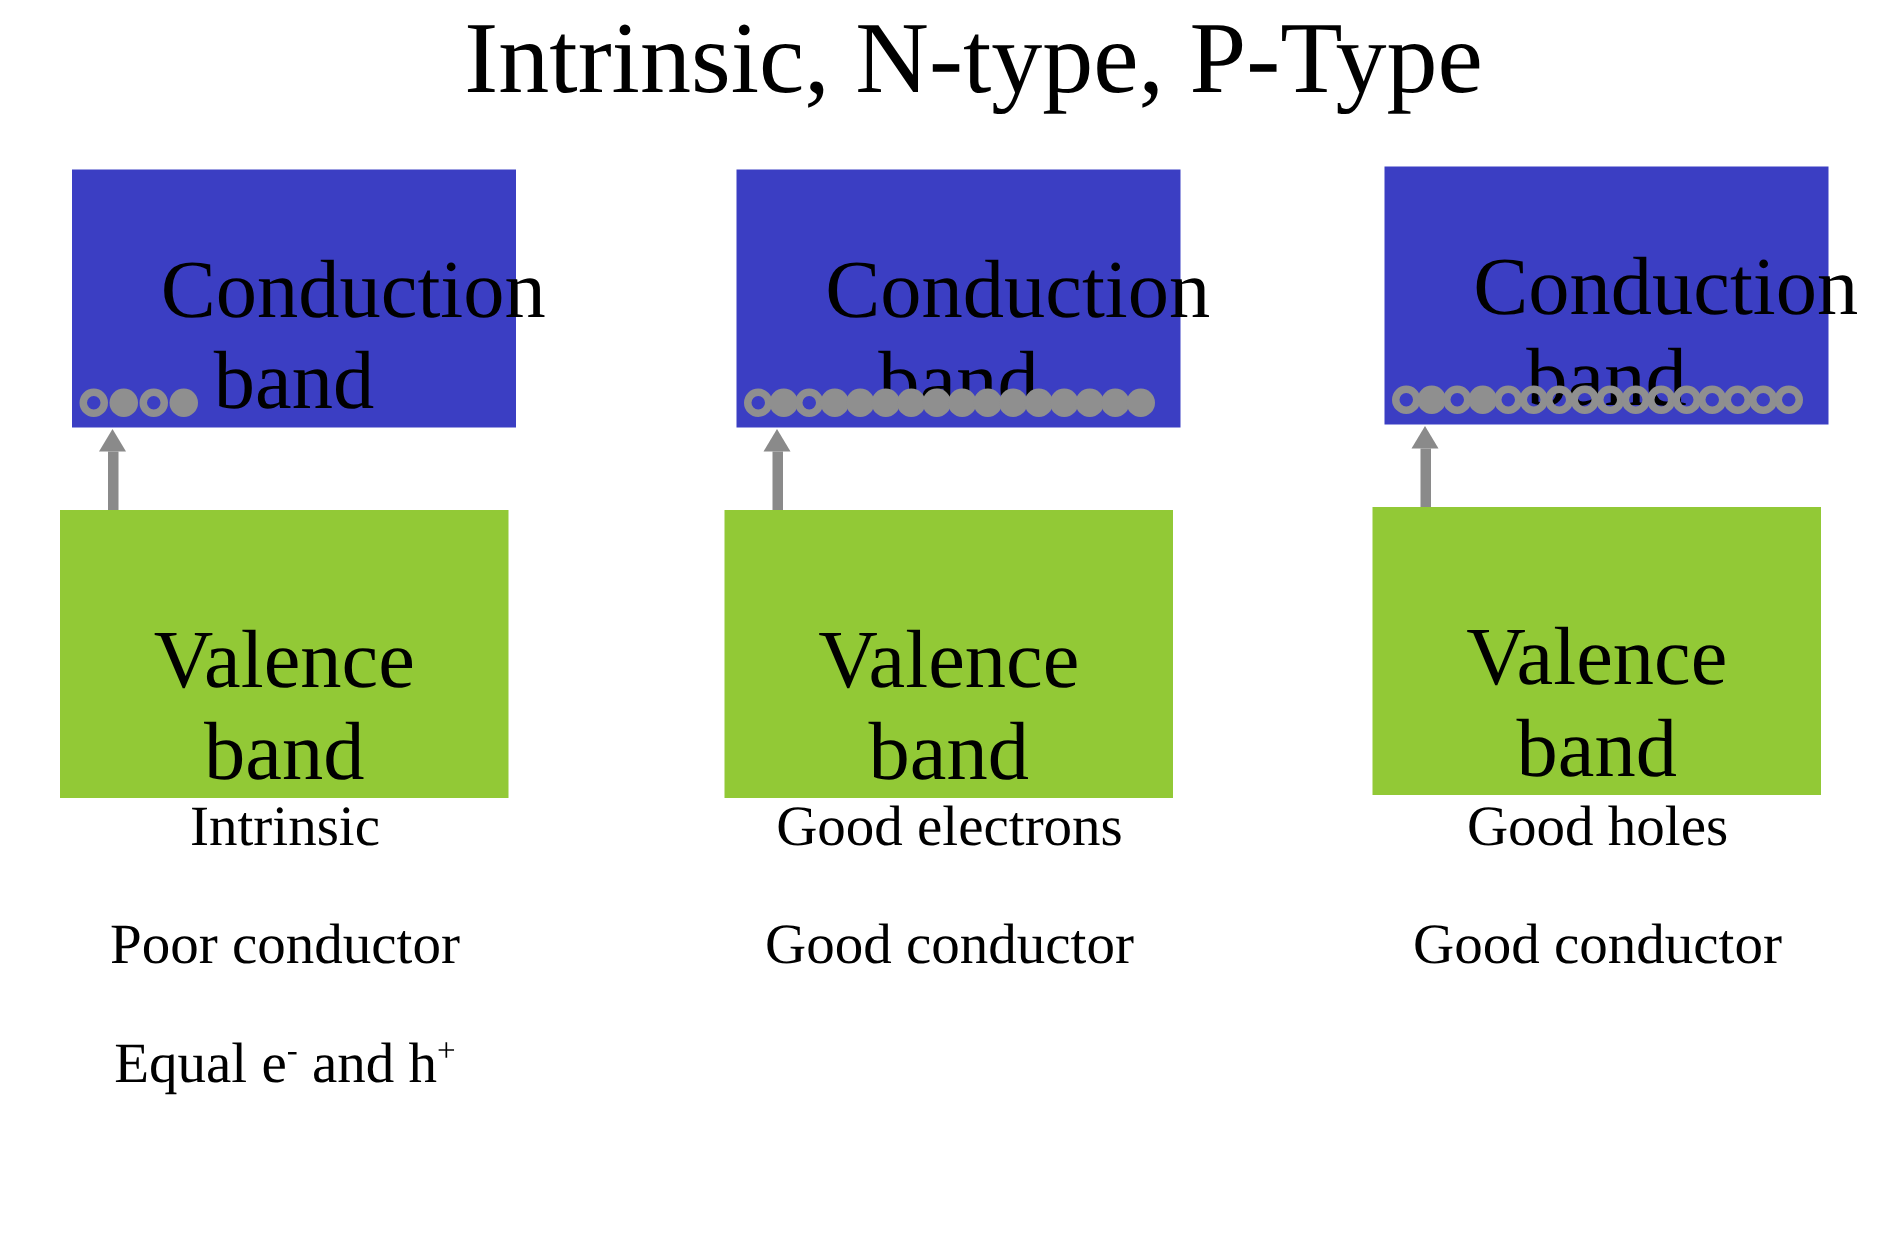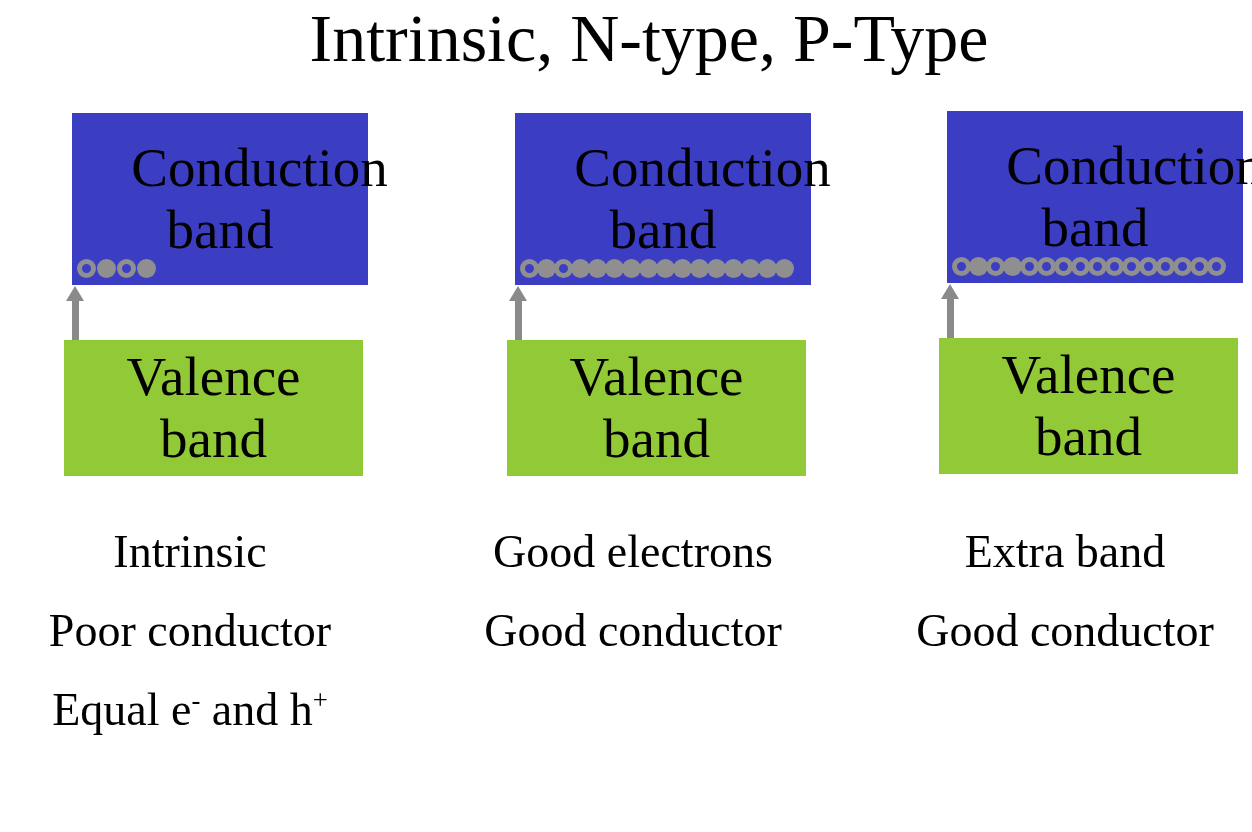--- a/index.html
+++ b/index.html
@@ -14,46 +14,46 @@
     padding-left:46px;box-sizing:border-box;
     text-align:center;font-size:68px;line-height:84px;white-space:pre;
   }
   .column{position:absolute;top:0;width:360px;height:832px}
   .c0{left:10px}
   .c1{left:453px}
   .c2{left:885px}
 
   .band{
     position:absolute;display:flex;flex-direction:column;
-    align-items:center;justify-content:center;
-    font-size:55px;line-height:1.12;text-align:center;margin-left:24px;
+    align-items:center;justify-content:flex-end;
+    font-size:55px;line-height:1.12;text-align:center;
   }
   .band-label{width:60%;text-align:center}
   .conduction{left:38px;top:113px;width:296px;height:172px;background:var(--blue)}
   .c2 .conduction{top:111px}
-  .valence{left:30px;top:340px;width:299px;height:136px;background:var(--green)}
+  .valence{left:30px;top:340px;width:299px;height:192px;background:var(--green)}
   .c2 .valence{top:338px}
 
   .dots{position:absolute;left:5px;bottom:7px;display:flex;align-items:center}
   .dot{width:19px;height:19px;border-radius:50%;box-sizing:border-box;flex:none}
   .dot+.dot{margin-left:-2px}
   .c0 .dot+.dot{margin-left:1px}
   .dot.filled{background:var(--gray)}
   .dot.ring{border:5px solid var(--gray);background:transparent}
 
   .arrow{position:absolute;left:56px;top:286px;width:18px}
   .c2 .arrow{top:284px}
   .arrow .head{
     width:0;height:0;margin:0 auto;
     border-left:9px solid transparent;border-right:9px solid transparent;
     border-bottom:15px solid var(--arrow);
   }
   .arrow .stem{width:7px;height:39px;margin:0 auto;background:var(--arrow)}
 
-  .captions{position:absolute;left:0;top:512px;width:360px;font-size:46px}
+  .captions{position:absolute;left:0;top:512px;width:360px;font-size:38px}
   .caption-line{height:79px;line-height:79px;text-align:center;white-space:pre}
   .caption-line sup{font-size:0.58em;line-height:0}
 </style>
 </head>
 <body style="background: rgb(255, 255, 255); color: rgb(0, 0, 0);">
 
 <div class="slide">
 
   <div class="title">Intrinsic, N-type, P-Type</div>
 
@@ -139,18 +139,18 @@
         </div>
     </div>
     <div class="arrow">
       <div class="head"></div>
       <div class="stem"></div>
     </div>
     <div class="band valence">
       <div class="band-label">Valence band</div>
     </div>
     <div class="captions">
-        <div class="caption-line"><span>Extra band</span></div>
+        <div class="caption-line"><span>Good holes</span></div>
         <div class="caption-line"><span>Good conductor</span></div>
       </div>
   </div>
 
 </div>
 
 </body></html>

